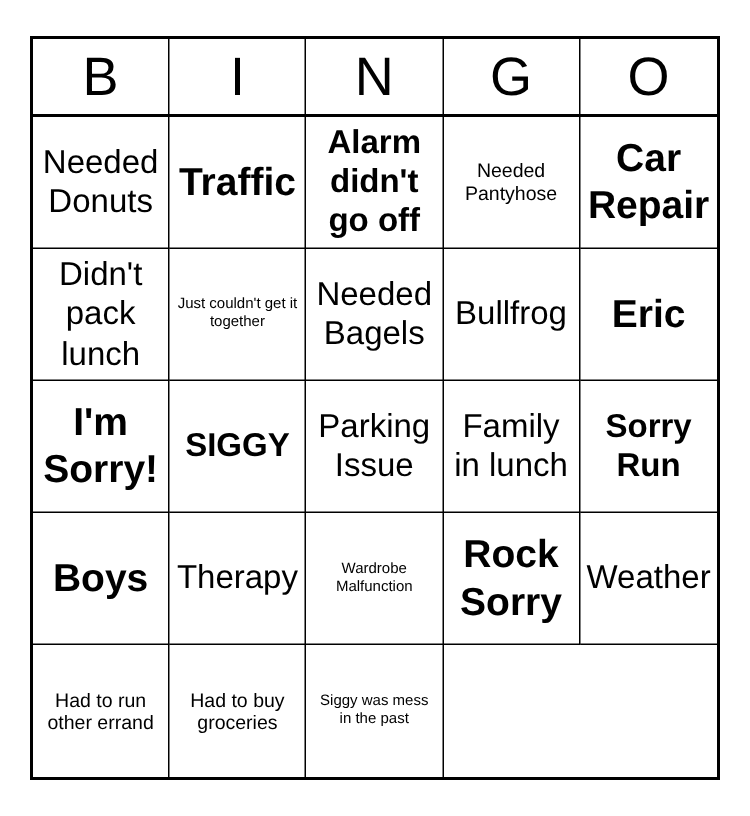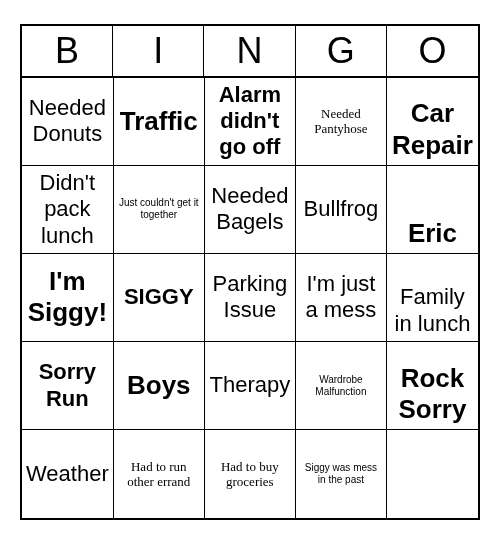--- a/index.html
+++ b/index.html
@@ -41,33 +41,32 @@
       border-bottom: 1px solid #000;
       display: flex;
       align-items: center;
       justify-content: center;
       text-align: center;
       padding: 4px;
       min-height: 88px;
     }
     .bingo-cell:nth-child(5n) {
       border-right: none;
-      align-items: flex-end;
     }
     .bingo-cell:nth-child(n+21) {
       border-bottom: none;
     }
     .bingo-cell span {
       display: block;
       line-height: 1.2;
     }
     .size-xl { font-size: 26px; font-weight: bold; }
     .size-lg { font-size: 22px; font-weight: bold; }
     .size-md { font-size: 22px; }
-    .size-sm { font-size: 13px; font-family: Liberation Serif, serif; }
+    .size-sm { font-size: 13px; }
     .size-xs { font-size: 10px; }
   </style>
 </head>
 <body>
 
 <div class="bingo-card">
   <div class="bingo-header">
   <div class="bingo-header-cell">B</div>
       <div class="bingo-header-cell">I</div>
       <div class="bingo-header-cell">N</div>
@@ -99,30 +98,27 @@
       <div class="bingo-cell">
         <span class="size-md">Needed Bagels</span>
       </div>
       <div class="bingo-cell">
         <span class="size-md">Bullfrog</span>
       </div>
       <div class="bingo-cell">
         <span class="size-xl">Eric</span>
       </div>
       <div class="bingo-cell">
-        <span class="size-xl">I'm Siggy!</span>
+        <span class="size-xl">I'm Sorry!</span>
       </div>
       <div class="bingo-cell">
         <span class="size-lg">SIGGY</span>
       </div>
       <div class="bingo-cell">
         <span class="size-md">Parking Issue</span>
-      </div>
-      <div class="bingo-cell">
-        <span class="size-md">I'm just a mess</span>
       </div>
       <div class="bingo-cell">
         <span class="size-md">Family in lunch</span>
       </div>
       <div class="bingo-cell">
         <span class="size-lg">Sorry Run</span>
       </div>
       <div class="bingo-cell">
         <span class="size-xl">Boys</span>
       </div>

